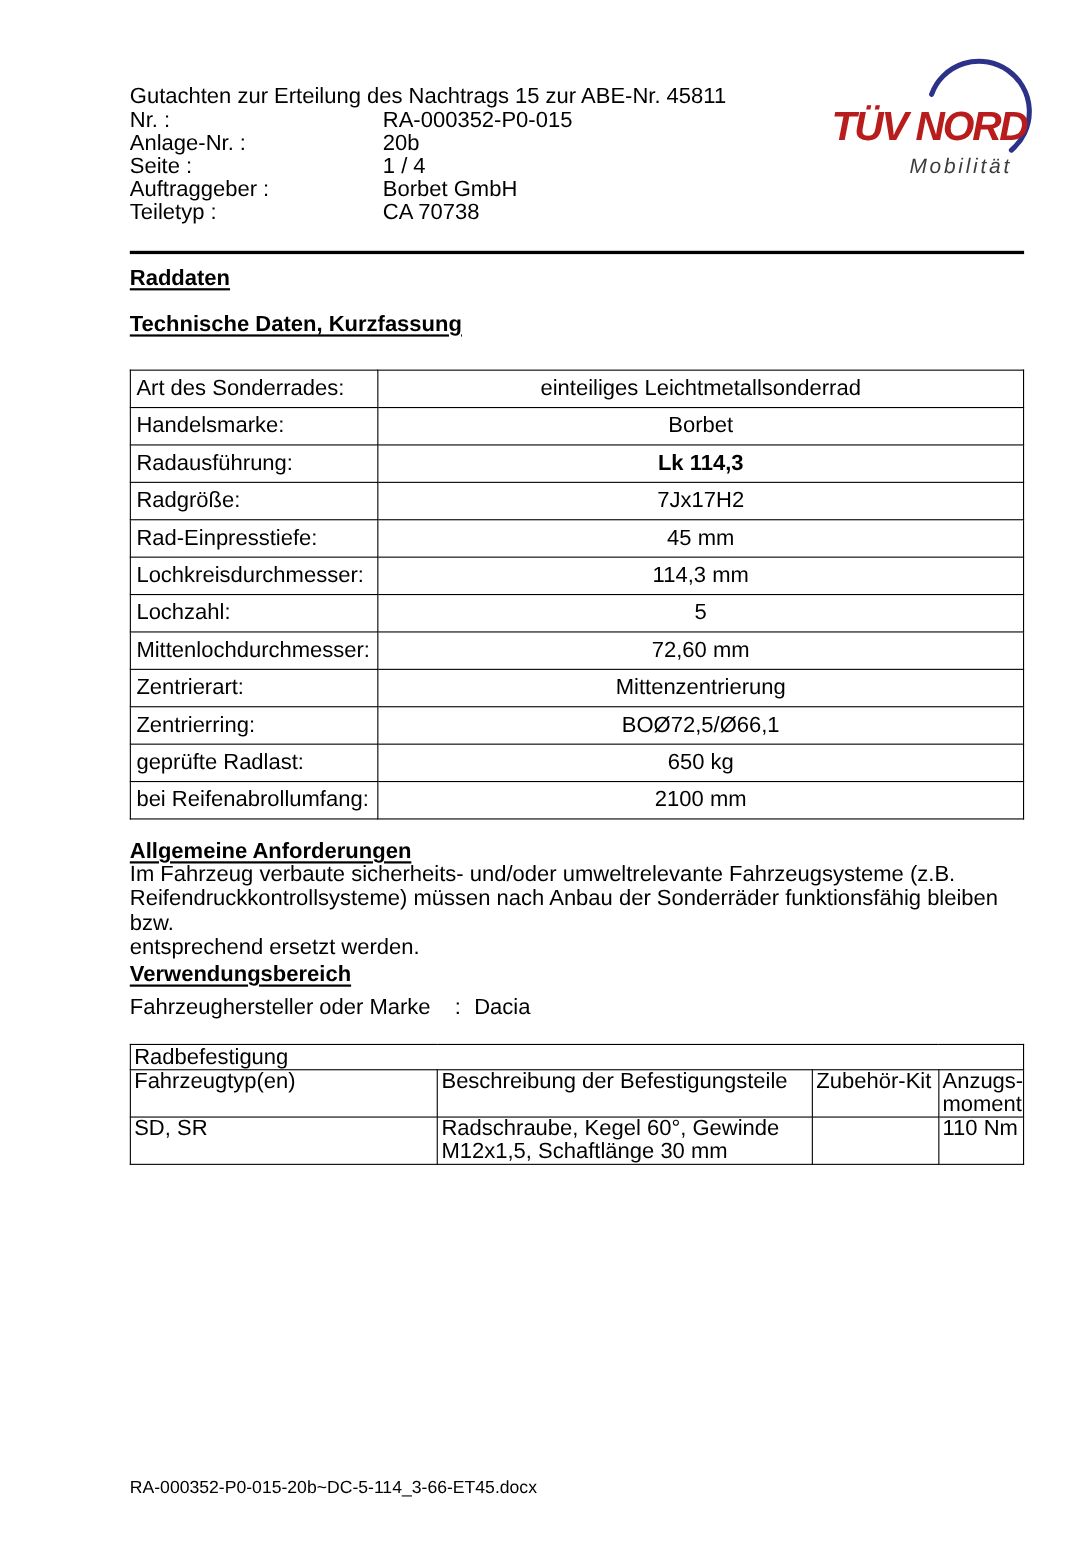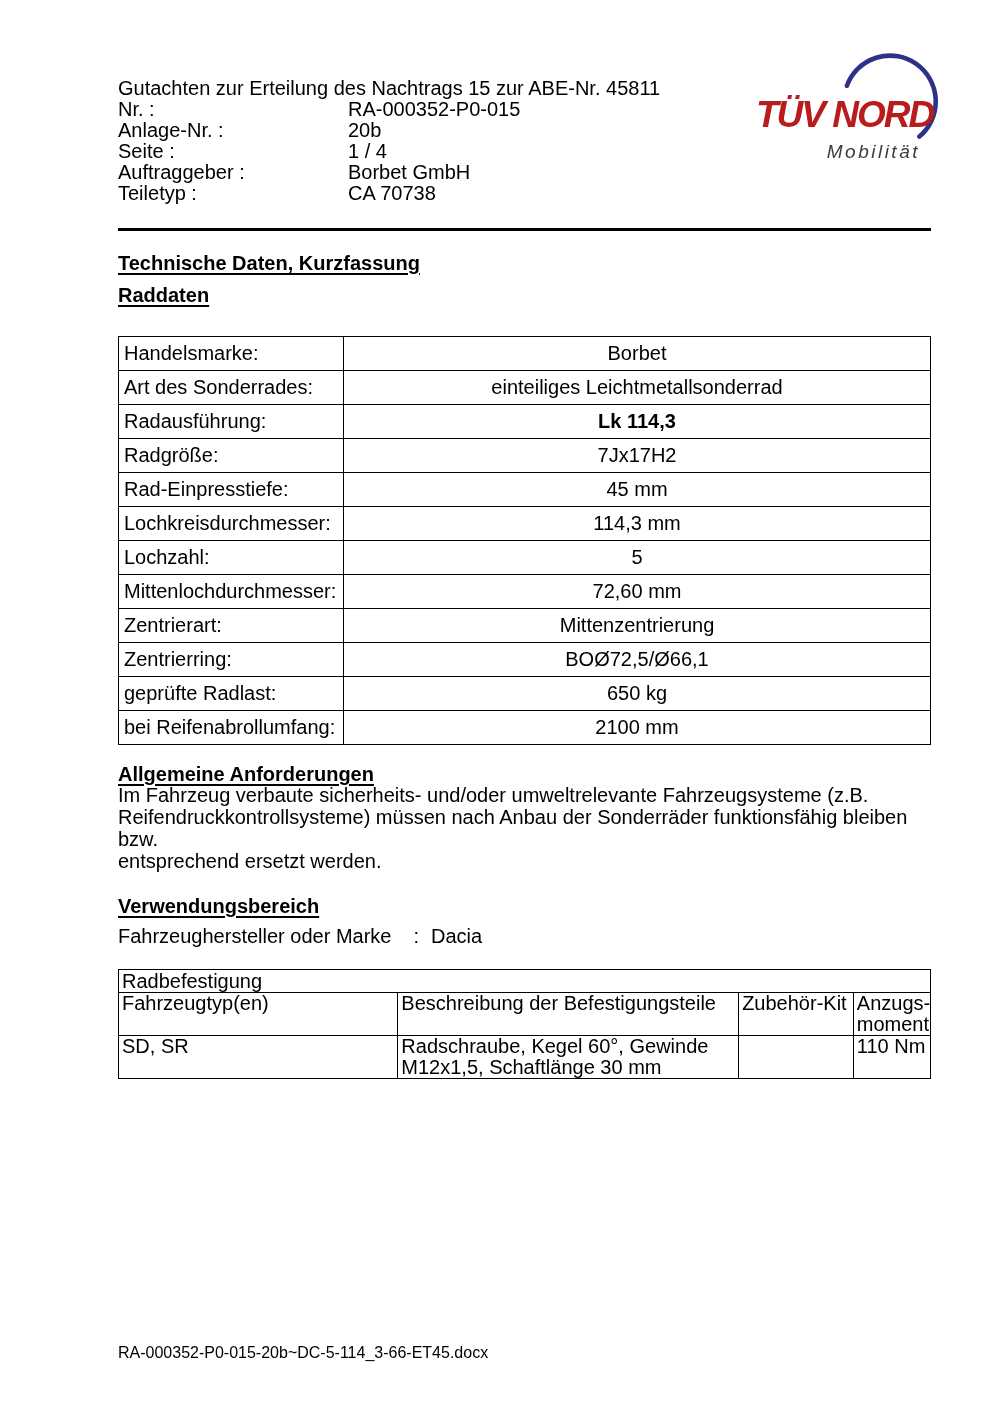--- a/index.html
+++ b/index.html
@@ -36,21 +36,21 @@
   
   .rule { margin-top:24px; height:3px; background:#000; border:none; }
   
   .heading {
     font-weight:bold; font-size:20px; line-height:20px;
     text-decoration:underline; text-underline-offset:3px; text-decoration-thickness:2px;
   }
   .h-tech { margin-top:22px; }
   .h-rad  { margin-top:12px; }
   .h-allg { margin-top:19px; }
-  .h-verw { margin-top:24px; }
+  .h-verw { margin-top:4px; }
   
   table { border-collapse:collapse; width:100%; table-layout:fixed; }
   .raddaten { margin-top:31px; }
   .raddaten td { border:1.5px solid #000; height:34px; vertical-align:middle; }
   .raddaten td.rd-label { width:225px; padding:0 0 0 5px; text-align:left; }
   .raddaten td.rd-value { text-align:center; }
   .bold { font-weight:bold; }
   
   .para { line-height:22px; white-space:pre-line; }
   .hersteller { margin-top:10px; line-height:21px; display:flex; }
@@ -107,32 +107,32 @@
           <span>Borbet GmbH</span>
         </div>
         <div class="hf-row">
           <span>Teiletyp :</span>
           <span>CA 70738</span>
         </div>
       </div>
 
     <hr class="rule">
 
+    <div class="heading h-rad">Raddaten</div>
     <div class="heading h-tech">Technische Daten, Kurzfassung</div>
-    <div class="heading h-rad">Raddaten</div>
 
     <table class="raddaten">
       <tbody>
           <tr>
+            <td class="rd-label">Art des Sonderrades:</td>
+            <td class="rd-value">einteiliges Leichtmetallsonderrad</td>
+          </tr>
+          <tr>
             <td class="rd-label">Handelsmarke:</td>
             <td class="rd-value">Borbet</td>
-          </tr>
-          <tr>
-            <td class="rd-label">Art des Sonderrades:</td>
-            <td class="rd-value">einteiliges Leichtmetallsonderrad</td>
           </tr>
           <tr>
             <td class="rd-label">Radausführung:</td>
             <td class="rd-value bold">Lk 114,3</td>
           </tr>
           <tr>
             <td class="rd-label">Radgröße:</td>
             <td class="rd-value">7Jx17H2</td>
           </tr>
           <tr>

